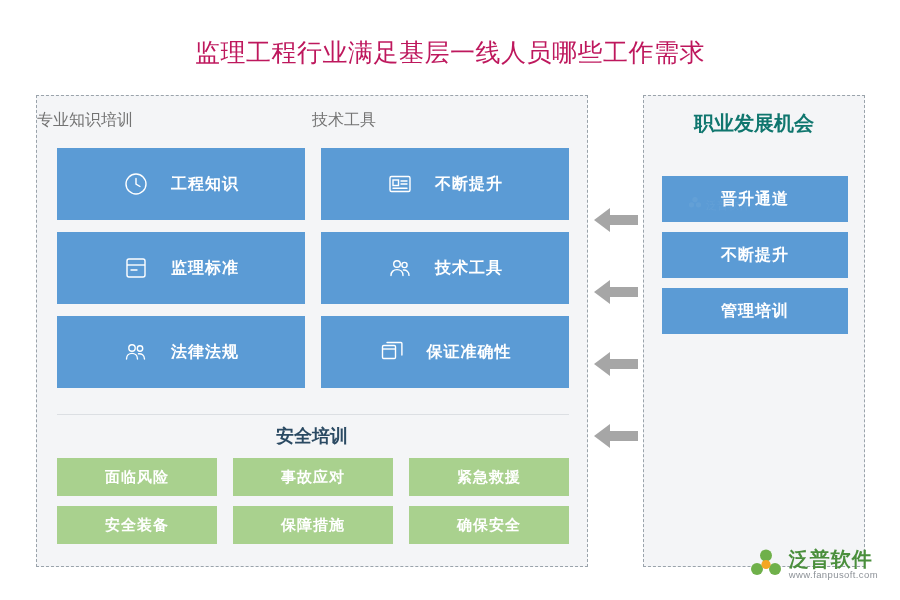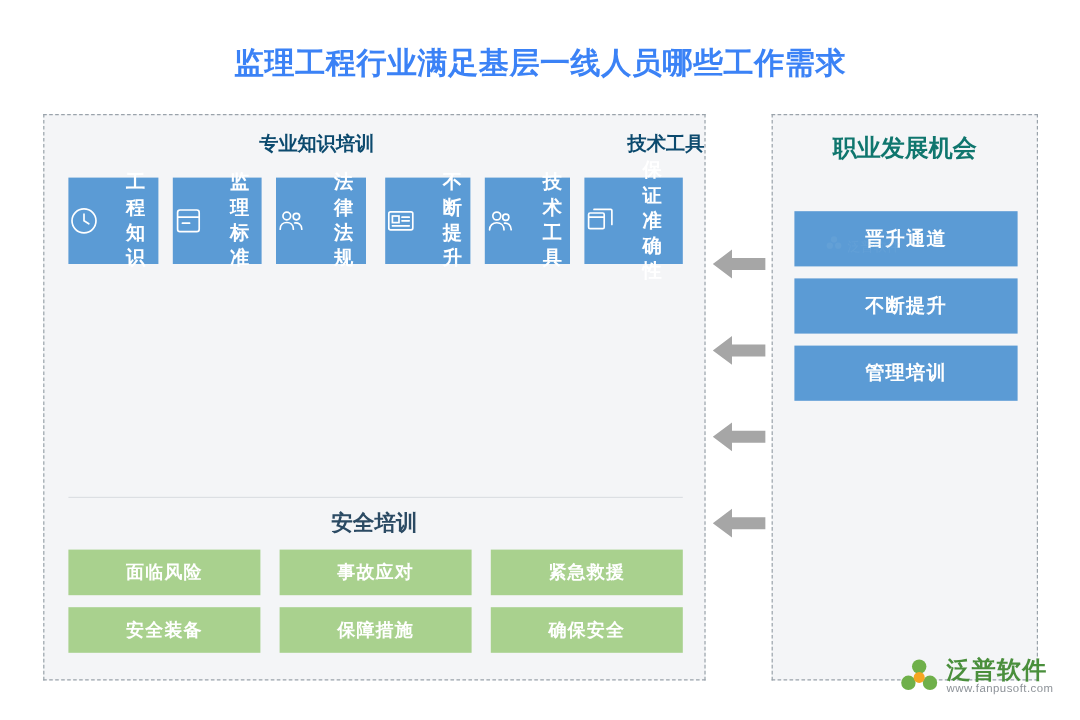--- a/index.html
+++ b/index.html
@@ -14,22 +14,22 @@
     overflow: hidden;
     position: relative;
   }
   .page-title {
     position: absolute;
     top: 36px;
     left: 0;
     width: 900px;
     text-align: center;
     font-size: 25px;
-    font-weight: bold;
-    color: #3b82f6;
+    font-weight: normal;
+    color: #be185d;
     letter-spacing: 0.5px;
   }
   
   .left-panel {
     position: absolute;
     left: 36px;
     top: 95px;
     width: 552px;
     height: 472px;
     border: 1px dashed #9aa3ab;
@@ -38,36 +38,37 @@
   }
   .col-headers {
     position: absolute;
     top: 14px;
     left: 0;
     width: 100%;
     display: flex;
   }
   .col-header {
     flex: 1;
-    text-align: right;
+    text-align: left;
     font-size: 16px;
-    font-weight: bold;
-    color: #0c4a6e;
+    font-weight: normal;
+    color: #737373;
   }
   .grid {
     position: absolute;
     top: 52px;
     left: 20px;
     width: 512px;
     display: flex;
     gap: 16px;
   }
   .grid-col {
     flex: 1;
     display: flex;
+    flex-direction: column;
     gap: 12px;
   }
   .blue-cell {
     height: 72px;
     background: #5b9bd5;
     color: #ffffff;
     display: flex;
     align-items: center;
     justify-content: center;
     gap: 22px;

